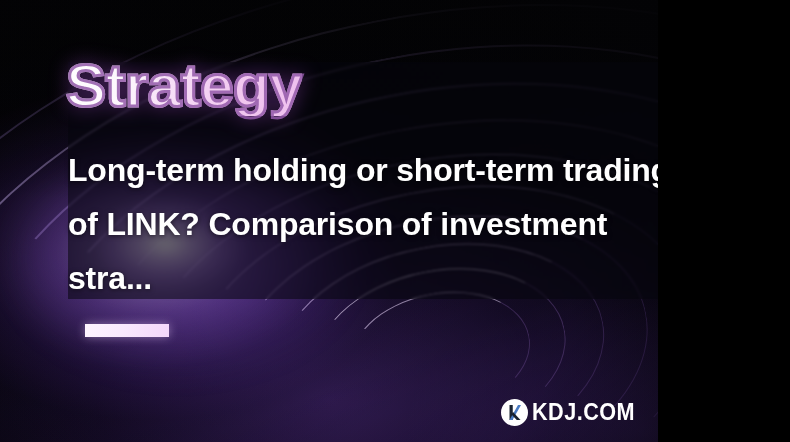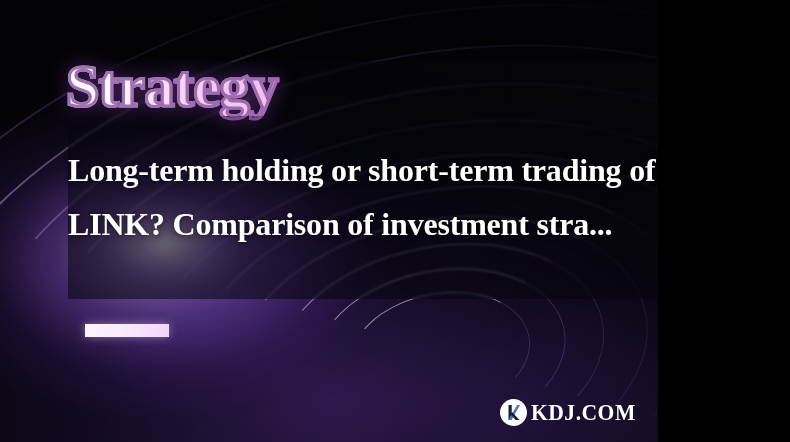--- a/index.html
+++ b/index.html
@@ -6,21 +6,21 @@
     margin: 0;
     padding: 0;
     background: #000;
   }
   .banner {
     position: relative;
     width: 658px;
     height: 442px;
     overflow: hidden;
     background: #737373;
-    font-family: Liberation Serif, serif;
+    font-family: Liberation Sans, sans-serif;
   }
 
   
   .bg-base {
     position: absolute;
     inset: 0;
     background:
       radial-gradient(ellipse 340px 230px at 150px 250px,
         rgba(190,150,240,0.55) 0%,
         rgba(120,70,190,0.42) 28%,

